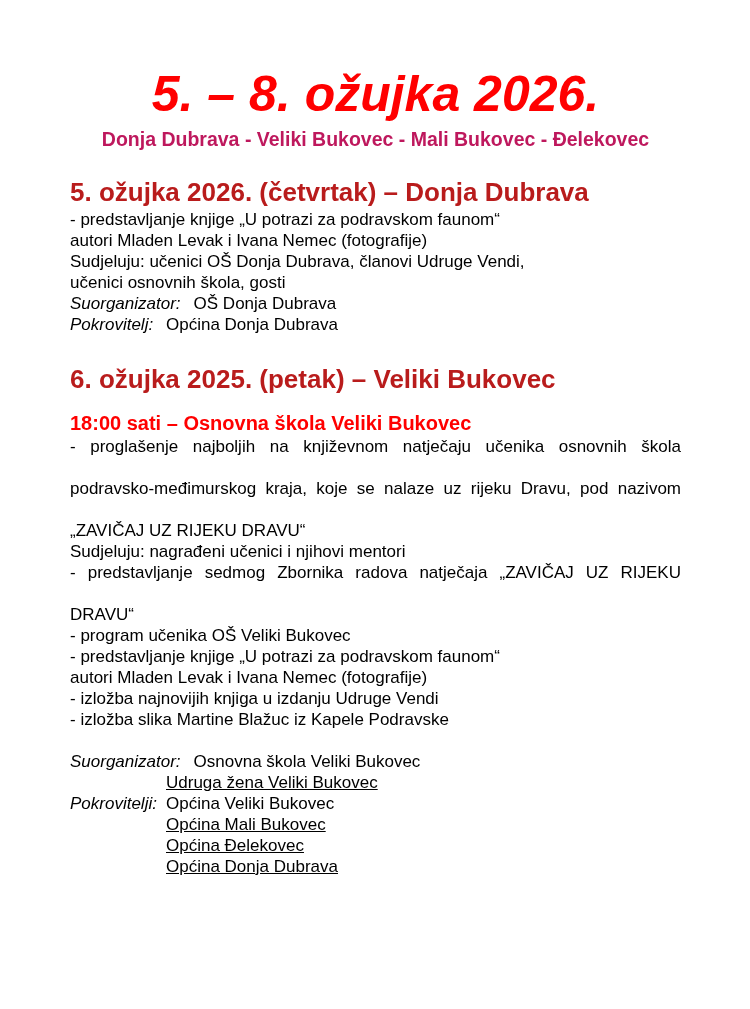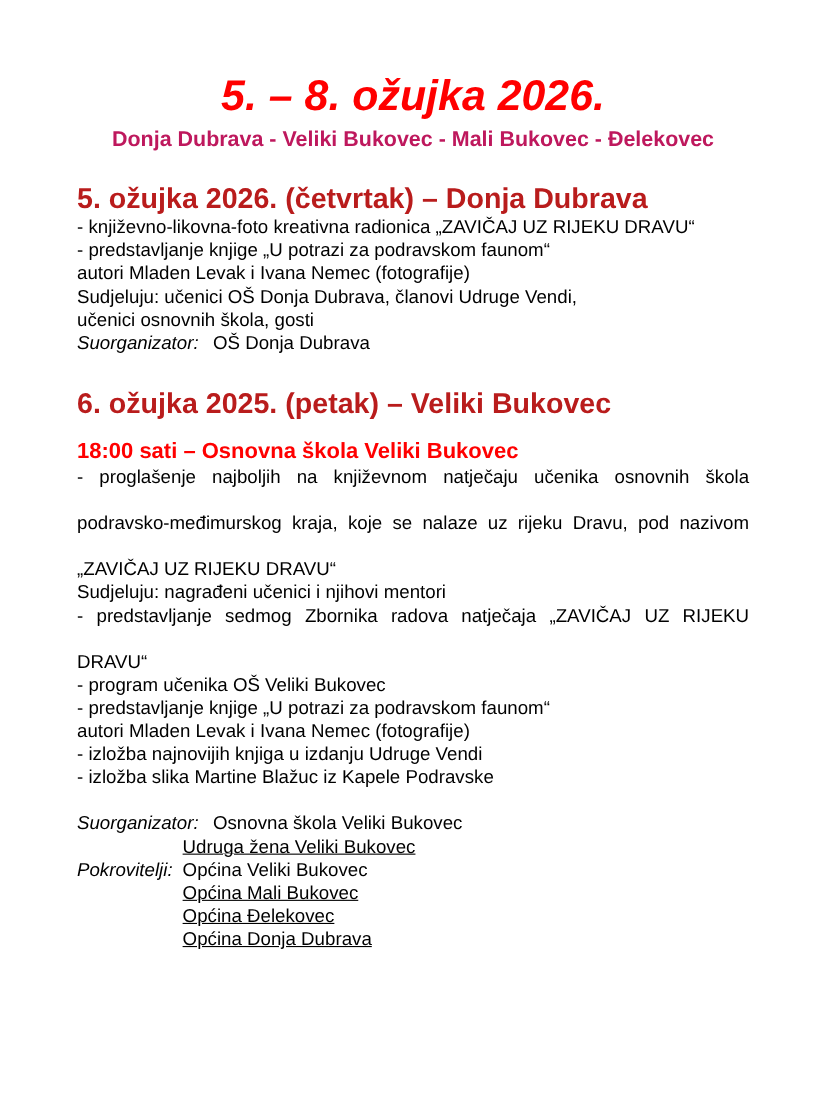--- a/index.html
+++ b/index.html
@@ -14,21 +14,21 @@
     font-family: "Liberation Sans", sans-serif;
     color: #000000;
     overflow: hidden;
   }
   .title {
     margin: 0;
     text-align: center;
     color: #ff0000;
     font-style: italic;
     font-weight: bold;
-    font-size: 39px;
+    font-size: 50px;
     line-height: 1.12;
     letter-spacing: 0px;
   }
   .subtitle {
     margin-top: 7px;
     text-align: center;
     color: #be185d;
     font-weight: bold;
     font-size: 19.5px;
     line-height: 1.1;
@@ -68,29 +68,31 @@
 <div class="page">
 
   <header>
     <h1 class="title">5. – 8. ožujka 2026.</h1>
     <div class="subtitle">Donja Dubrava - Veliki Bukovec - Mali Bukovec - Đelekovec</div>
   </header>
 
   <section>
     <h2 class="day-heading first">5. ožujka 2026. (četvrtak) – Donja Dubrava</h2>
     <div class="body-lines">
-      <div class="line">- književno-likovna-foto kreativna radionica „ZAVIČAJ UZ RIJEKU DRAVU“</div>
       <div class="line">- predstavljanje knjige „U potrazi za podravskom faunom“</div>
       <div class="line">autori Mladen Levak i Ivana Nemec (fotografije)</div>
       <div class="line">Sudjeluju: učenici OŠ Donja Dubrava, članovi Udruge Vendi,</div>
       <div class="line">učenici osnovnih škola, gosti</div>
     </div>
     <div class="org-lines">
       <div class="line">
         <span class="lbl">Suorganizator:</span><span>OŠ Donja Dubrava</span>
+      </div>
+      <div class="line">
+        <span class="lbl tab">Pokrovitelj:</span><span>Općina Donja Dubrava</span>
       </div>
     </div>
   </section>
 
   <section>
     <h2 class="day-heading">6. ožujka 2025. (petak) – Veliki Bukovec</h2>
     <h3 class="time-heading">18:00 sati – Osnovna škola Veliki Bukovec</h3>
     <div class="body-lines">
       <div class="line justify">- proglašenje najboljih na književnom natječaju učenika osnovnih škola</div>
       <div class="line justify">podravsko-međimurskog kraja, koje se nalaze uz rijeku Dravu, pod nazivom</div>

